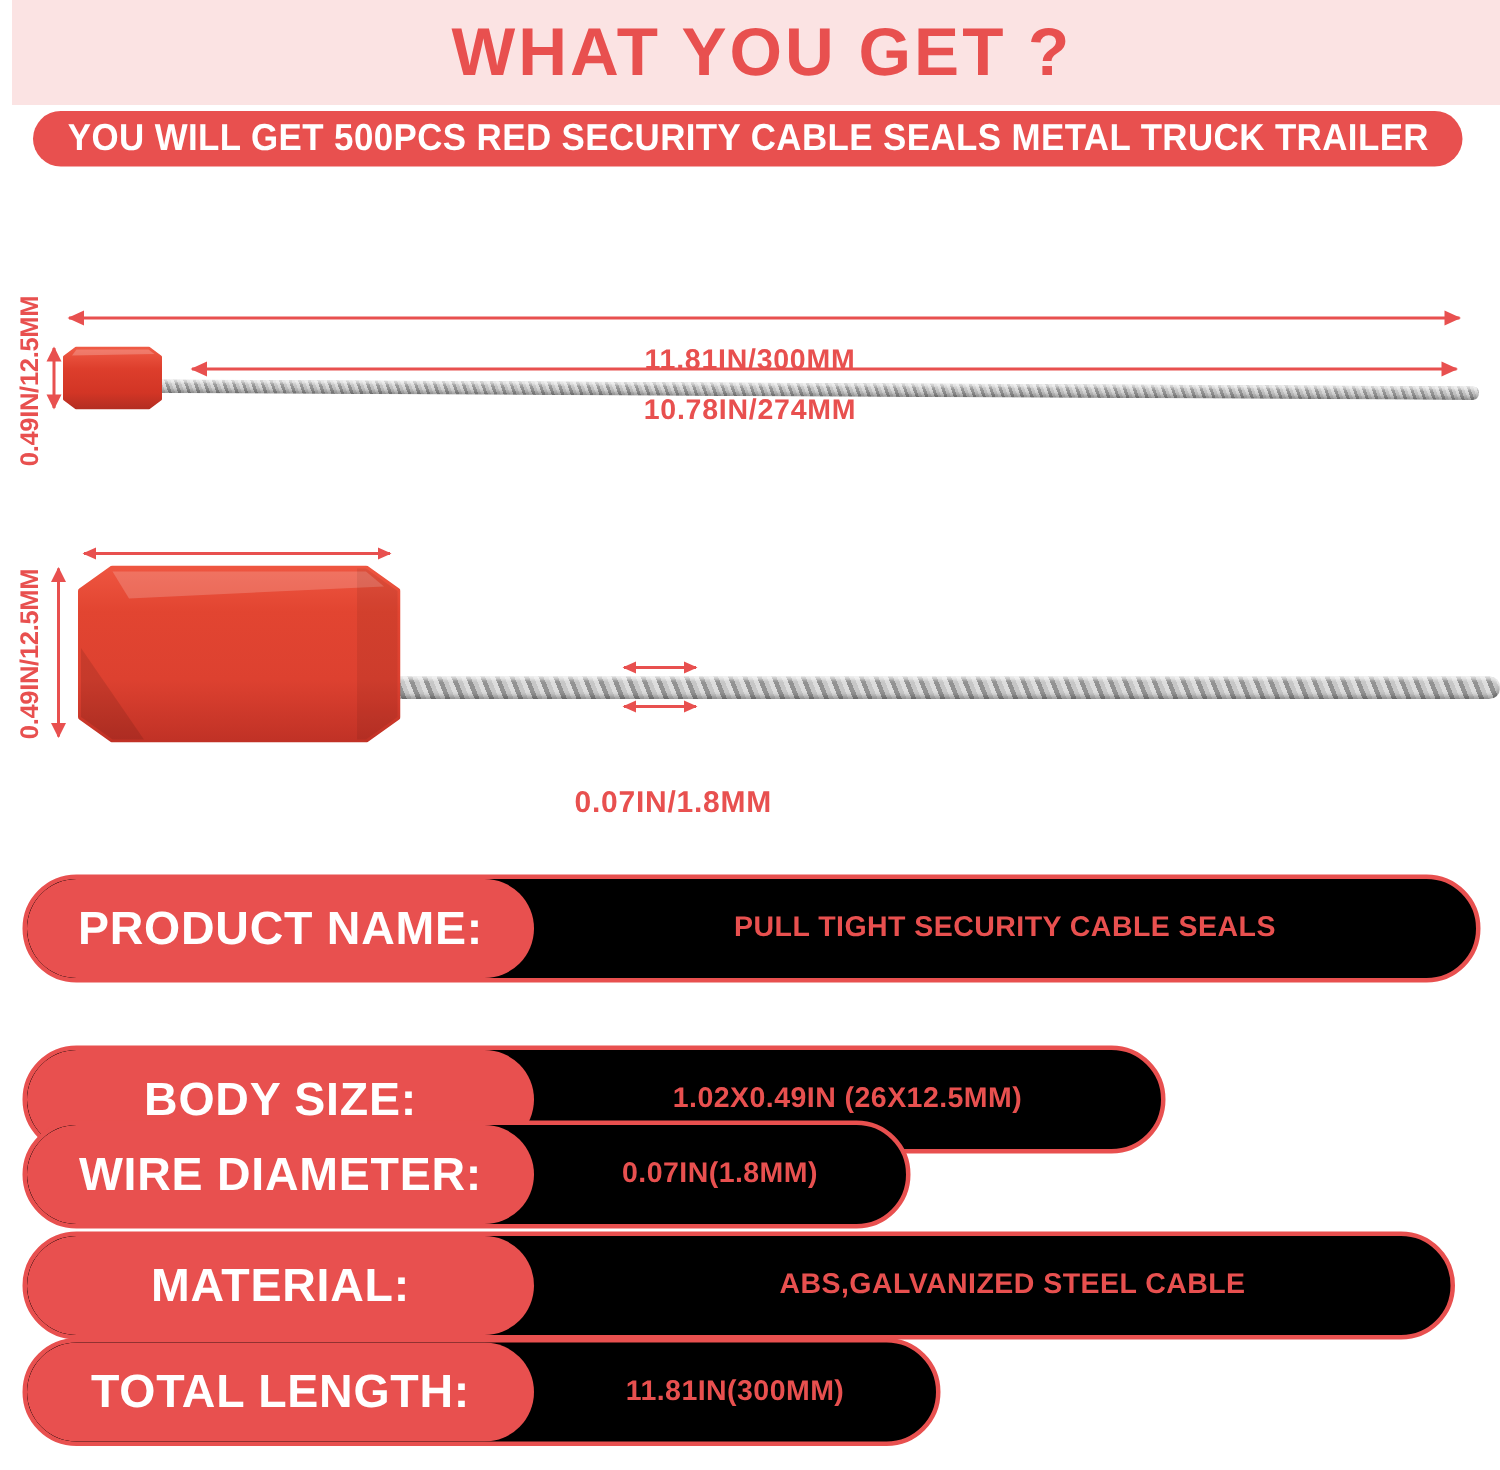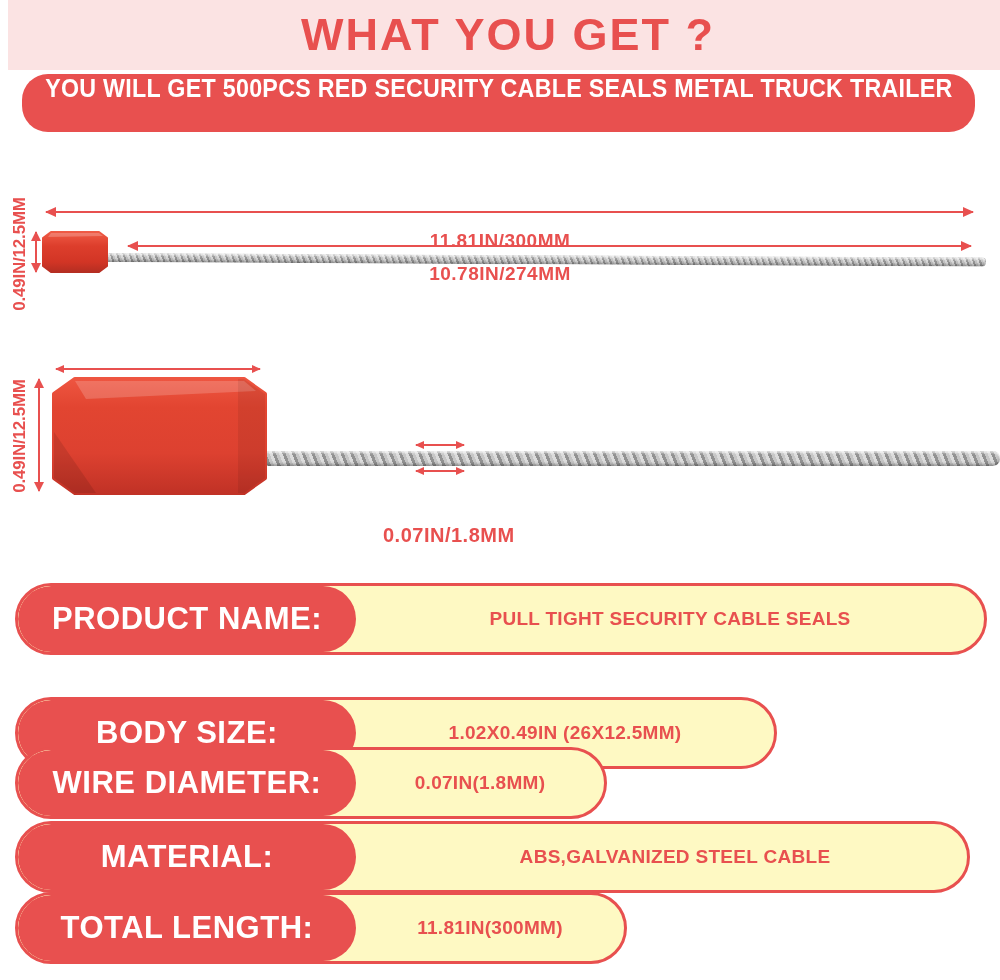--- a/index.html
+++ b/index.html
@@ -12,22 +12,22 @@
   html,body{background:#fff;}
   body{font-family:"Liberation Sans", sans-serif;}
   #page{position:relative;width:1000px;height:980px;background:#fff;overflow:hidden;}
 
   
   .header{position:absolute;left:8px;top:0;width:1000px;height:70px;background:var(--pink);
           display:flex;align-items:center;justify-content:center;}
   .title{color:var(--accent);font-size:45px;font-weight:bold;letter-spacing:2px;white-space:nowrap;}
 
   
-  .banner{position:absolute;left:22px;top:74px;width:953px;height:58px;background:var(--accent);
-          border-radius:26px;display:flex;align-items:flex-start;justify-content:center;overflow:hidden;}
+  .banner{position:absolute;left:22px;top:74px;width:953px;height:37px;background:var(--accent);
+          border-radius:26px;display:flex;align-items:center;justify-content:center;overflow:hidden;}
   .banner span{color:#fff;font-size:25px;font-weight:bold;white-space:nowrap;transform:scaleX(.93);letter-spacing:.3px;}
 
   
   .dimlabel{position:absolute;color:var(--accent);font-weight:bold;font-size:19px;letter-spacing:.5px;white-space:nowrap;margin-top:43px;}
   .dimlabel.center{left:0;width:1000px;text-align:center;}
   .rotlabel{position:absolute;color:var(--accent);font-weight:bold;font-size:17px;letter-spacing:-.2px;
             text-align:center;transform:rotate(-90deg);white-space:nowrap;}
 
   
   .harrow{position:absolute;height:2px;background:var(--accent);}
@@ -53,21 +53,21 @@
       box-shadow:inset 0 2px 2px rgba(255,255,255,.65), inset 0 -2px 3px rgba(0,0,0,.3);}
   .cable1{left:104px;top:253px;width:882px;height:9px;border-radius:0 4px 4px 0;
       transform:rotate(.3deg);transform-origin:left center;}
   .cable2{left:255px;top:451px;width:745px;height:15px;border-radius:0 7px 7px 0;
       background-image:repeating-linear-gradient(68deg,#dcdcdc 0 3px,#929292 3px 6px,#c6c6c6 6px 9px);}
 
   .sealsvg{position:absolute;}
 
   
   .spec-row{position:absolute;left:15px;height:72px;border:3px solid var(--accent);
-      border-radius:38px;background:#fef9c3;display:flex;align-items:stretch;overflow:hidden;}
+      border-radius:38px;background:#000000;display:flex;align-items:stretch;overflow:hidden;}
   .spec-label{width:338px;flex:0 0 338px;background:var(--accent);color:#fff;border-radius:36px;
       display:flex;align-items:center;justify-content:center;font-size:31px;font-weight:bold;
       letter-spacing:.5px;white-space:nowrap;}
   .spec-value{flex:1;display:flex;align-items:center;justify-content:center;color:var(--accent);
       font-size:19px;font-weight:bold;letter-spacing:.3px;white-space:nowrap;padding:0 12px;}
   .row-0{top:583px;width:972px;}
   .row-1{top:665px;width:762px;margin-top:32px;}
   .row-2{top:747px;width:592px;}
   .row-3{top:821px;width:955px;gap:27px;}
   .row-4{top:892px;width:612px;}

